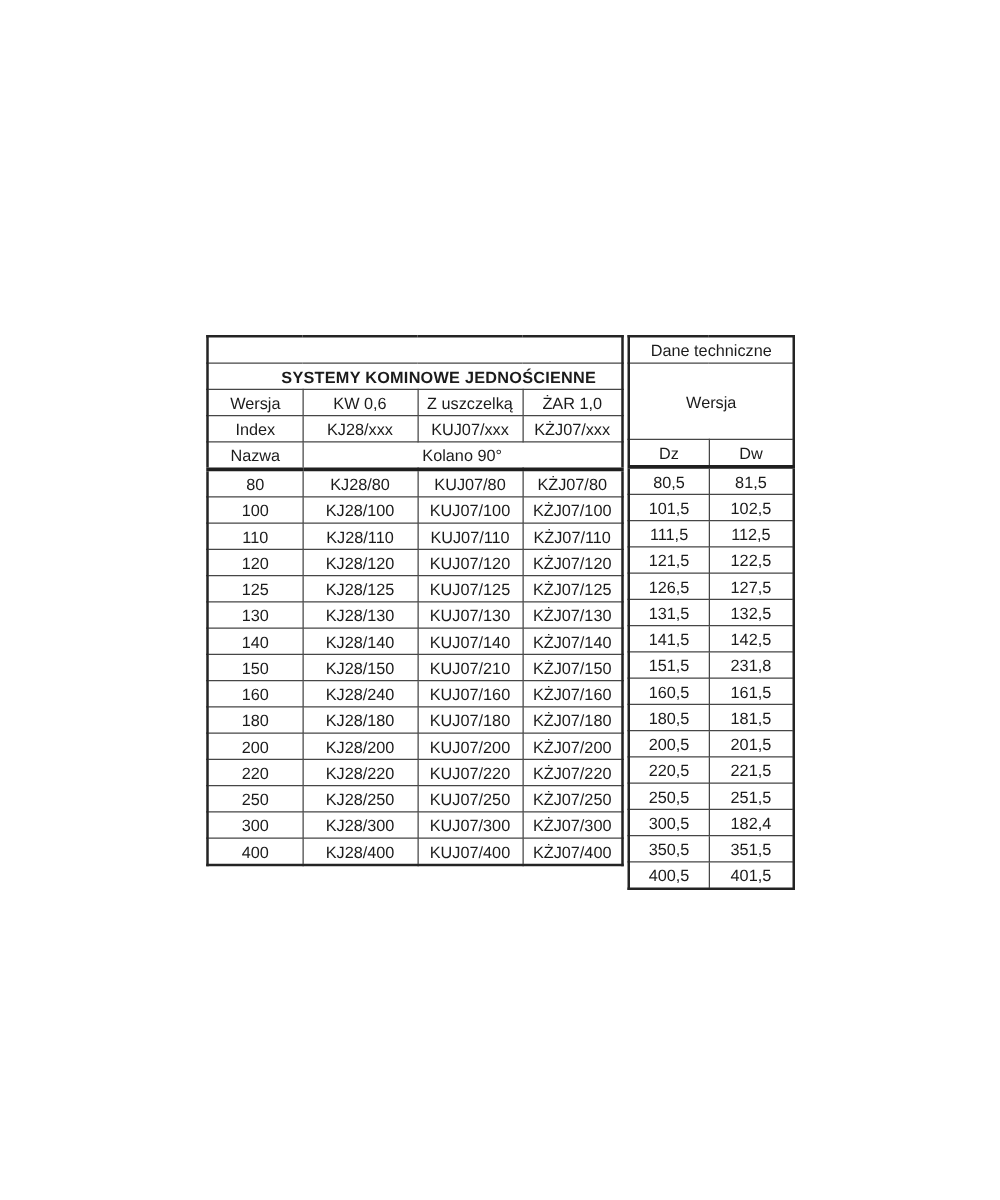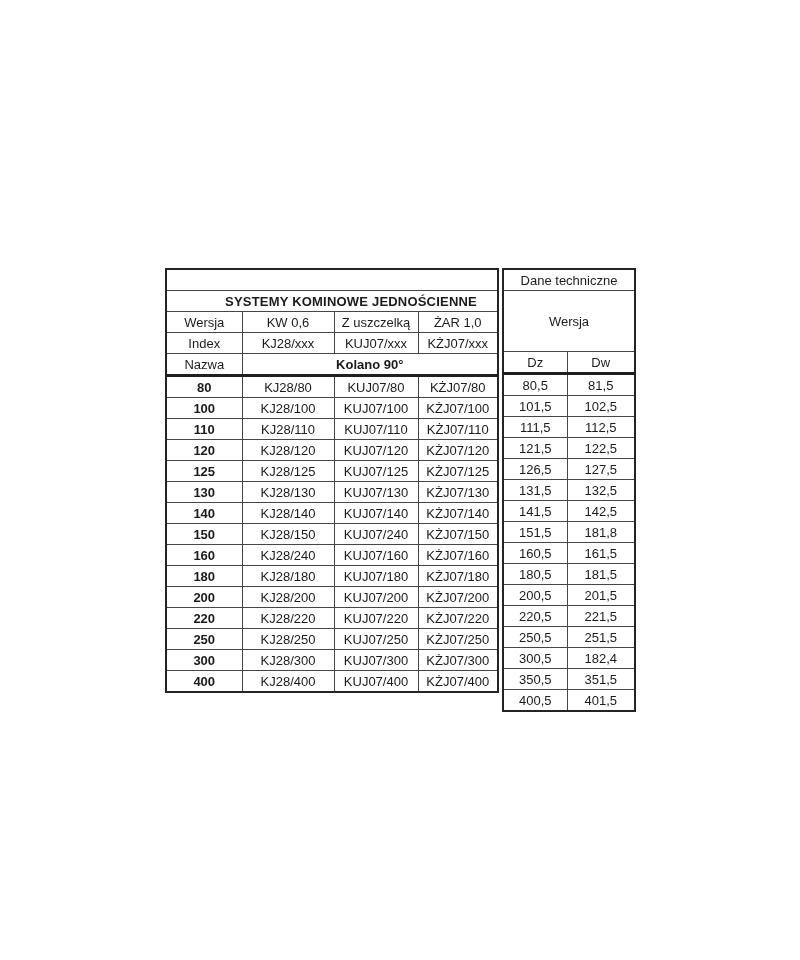--- a/index.html
+++ b/index.html
@@ -31,21 +31,21 @@
     padding: 0 2px;
     text-align: center;
     vertical-align: middle;
     font-size: 13px;
     color: #1b1b1b;
     white-space: nowrap;
     overflow: hidden;
     background: #ffffff;
   }
   tr.sep-row td { border-bottom: 3px solid #1f1f1f; }
-  td.bold { font-weight: bold; }
+  td.bold { font-weight: normal; }
   tr.wymiary-row td { height: 60px; }
   td.title-cell { font-weight: bold; letter-spacing: 0.2px; padding-left: 40px; }
 </style>
 </head>
 <body>
 
 <div class="table-group">
 
   <table class="left-table">
     <colgroup>
@@ -117,21 +117,21 @@
         </tr>
         <tr>
           <td class="bold">140</td>
           <td>KJ28/140</td>
           <td>KUJ07/140</td>
           <td>KŻJ07/140</td>
         </tr>
         <tr>
           <td class="bold">150</td>
           <td>KJ28/150</td>
-          <td>KUJ07/240</td>
+          <td>KUJ07/210</td>
           <td>KŻJ07/150</td>
         </tr>
         <tr>
           <td class="bold">160</td>
           <td>KJ28/240</td>
           <td>KUJ07/160</td>
           <td>KŻJ07/160</td>
         </tr>
         <tr>
           <td class="bold">180</td>
@@ -213,21 +213,21 @@
         <tr>
           <td>131,5</td>
           <td>132,5</td>
         </tr>
         <tr>
           <td>141,5</td>
           <td>142,5</td>
         </tr>
         <tr>
           <td>151,5</td>
-          <td>181,8</td>
+          <td>231,8</td>
         </tr>
         <tr>
           <td>160,5</td>
           <td>161,5</td>
         </tr>
         <tr>
           <td>180,5</td>
           <td>181,5</td>
         </tr>
         <tr>

